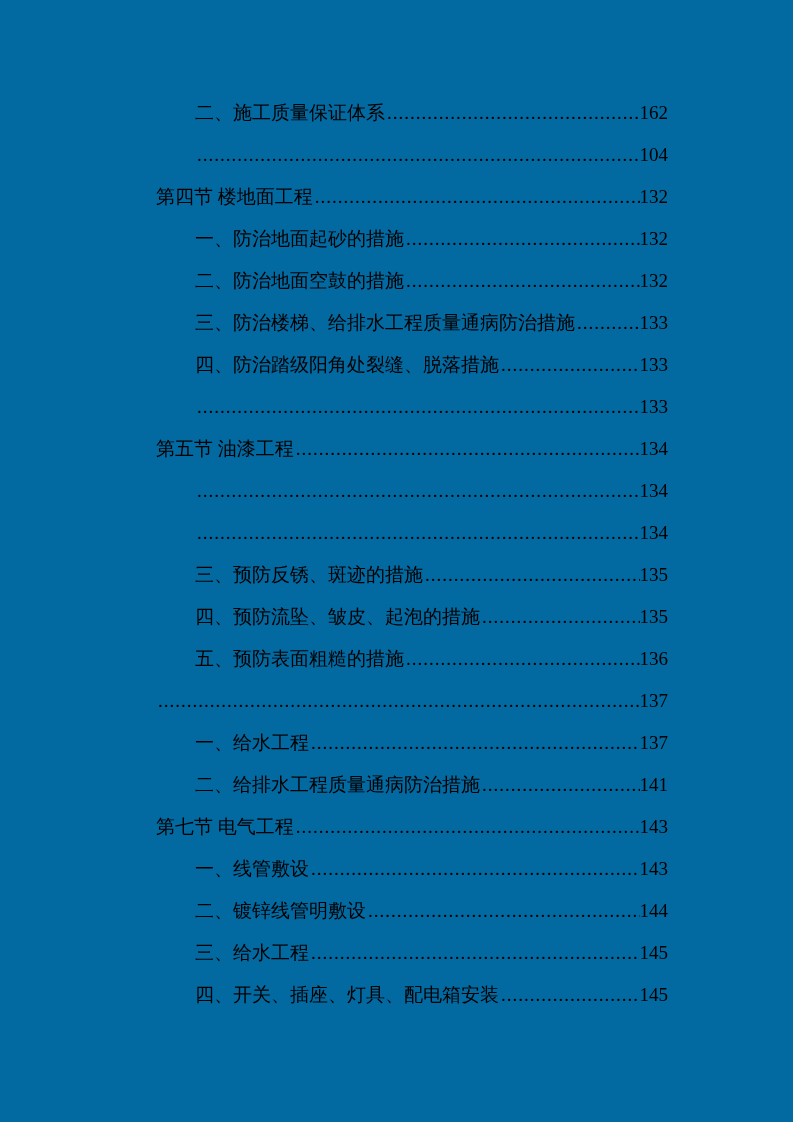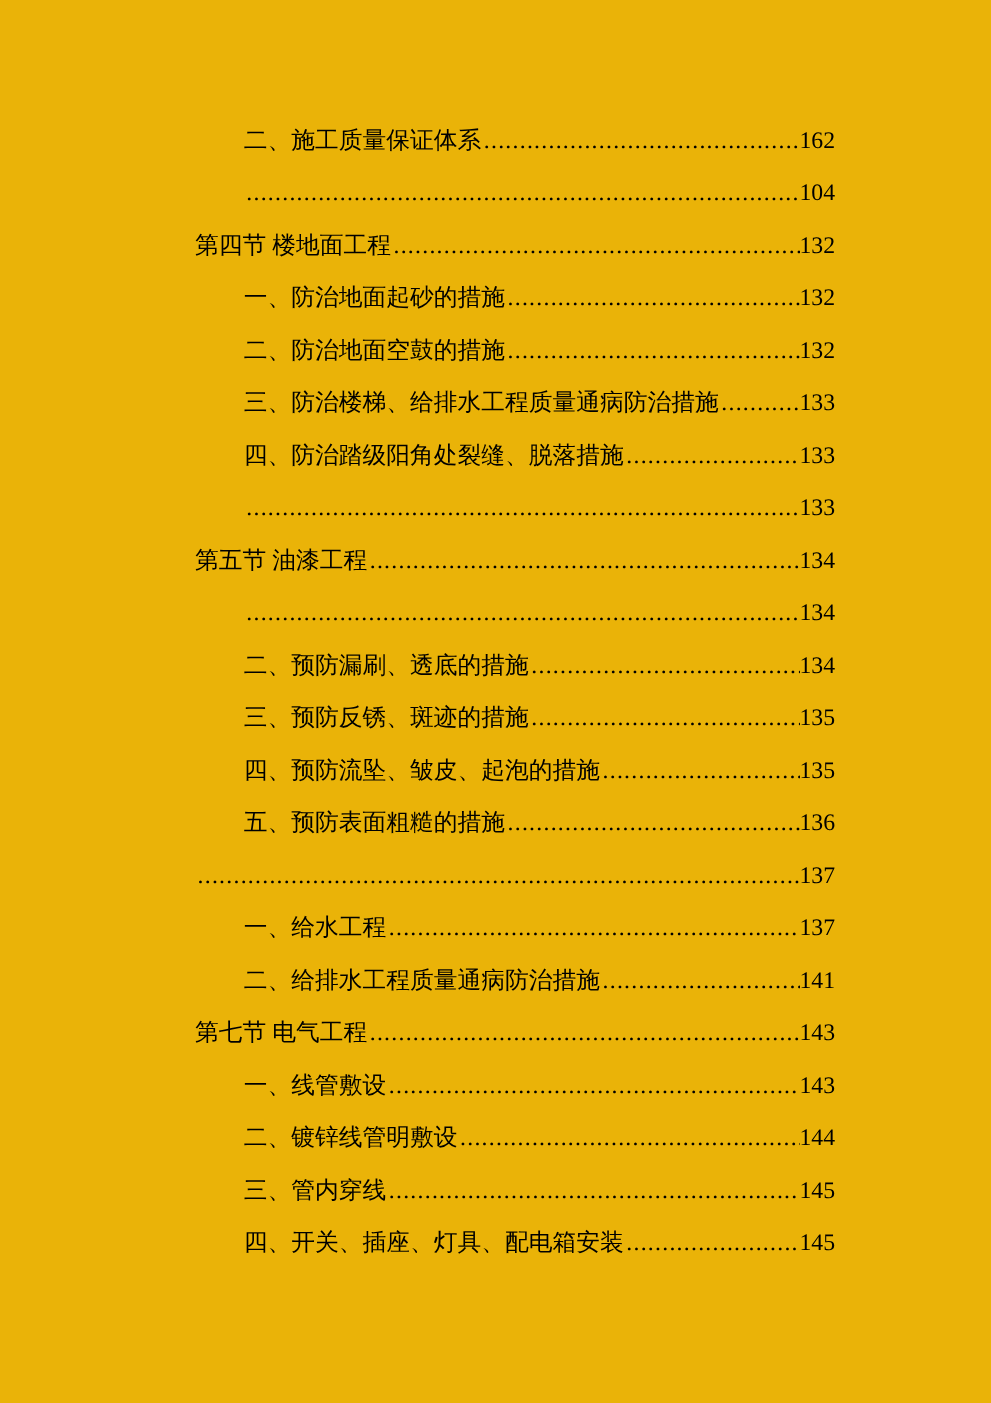--- a/index.html
+++ b/index.html
@@ -11,21 +11,21 @@
     width: 793px;
     height: 1122px;
     overflow: hidden;
     font-family: "Liberation Serif", "DejaVu Serif", serif;
     color: #000000;
   }
   .page {
     position: relative;
     width: 793px;
     height: 1122px;
-    background: #eab308;
+    background: #0369a1;
   }
   .toc {
     position: absolute;
     left: 156px;
     top: 92px;
     width: 512px;
   }
   .toc-row {
     display: flex;
     align-items: baseline;
@@ -101,21 +101,20 @@
       <div class="toc-row level-1">
     <span class="toc-label">第五节 油漆工程</span>
     <span class="toc-dots">......................................................................................................................................................</span>
     <span class="toc-page">134</span>
   </div>
       <div class="toc-row level-2">
     <span class="toc-dots">......................................................................................................................................................</span>
     <span class="toc-page">134</span>
   </div>
       <div class="toc-row level-2">
-    <span class="toc-label">二、预防漏刷、透底的措施</span>
     <span class="toc-dots">......................................................................................................................................................</span>
     <span class="toc-page">134</span>
   </div>
       <div class="toc-row level-2">
     <span class="toc-label">三、预防反锈、斑迹的措施</span>
     <span class="toc-dots">......................................................................................................................................................</span>
     <span class="toc-page">135</span>
   </div>
       <div class="toc-row level-2">
     <span class="toc-label">四、预防流坠、皱皮、起泡的措施</span>
@@ -150,21 +149,21 @@
     <span class="toc-label">一、线管敷设</span>
     <span class="toc-dots">......................................................................................................................................................</span>
     <span class="toc-page">143</span>
   </div>
       <div class="toc-row level-2">
     <span class="toc-label">二、镀锌线管明敷设</span>
     <span class="toc-dots">......................................................................................................................................................</span>
     <span class="toc-page">144</span>
   </div>
       <div class="toc-row level-2">
-    <span class="toc-label">三、管内穿线</span>
+    <span class="toc-label">三、给水工程</span>
     <span class="toc-dots">......................................................................................................................................................</span>
     <span class="toc-page">145</span>
   </div>
       <div class="toc-row level-2">
     <span class="toc-label">四、开关、插座、灯具、配电箱安装</span>
     <span class="toc-dots">......................................................................................................................................................</span>
     <span class="toc-page">145</span>
   </div>
     </div>
 </div>

